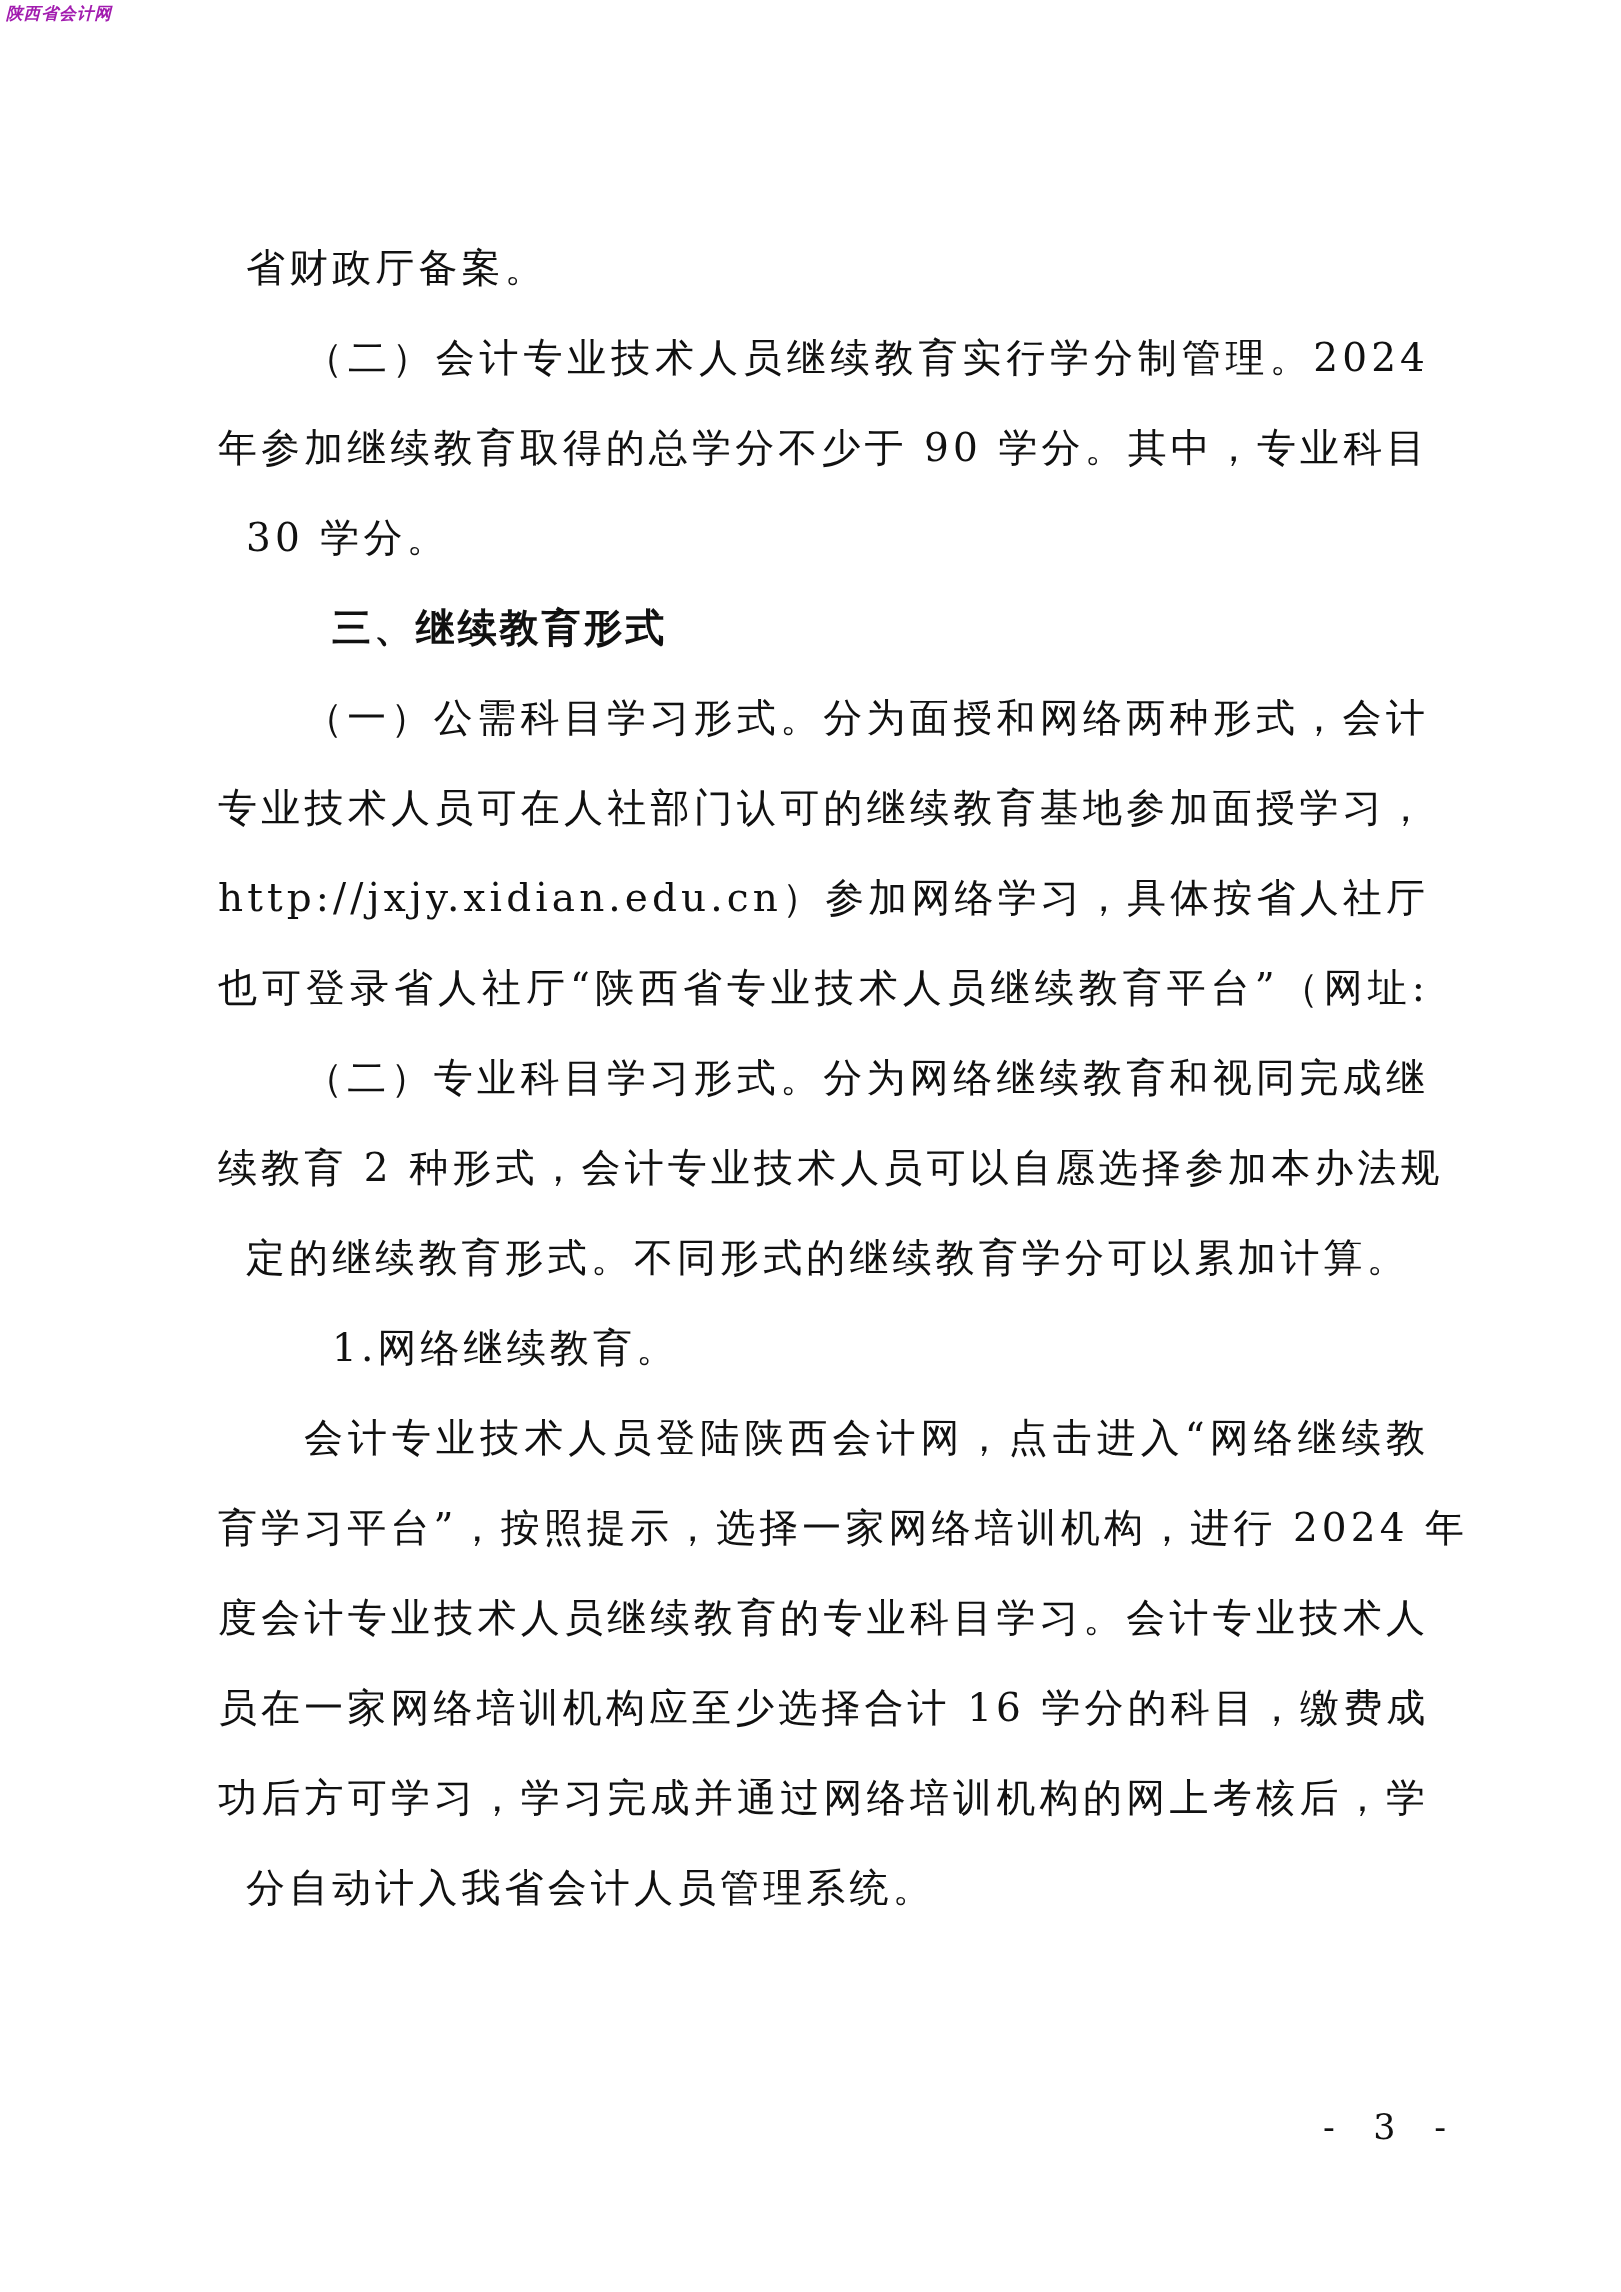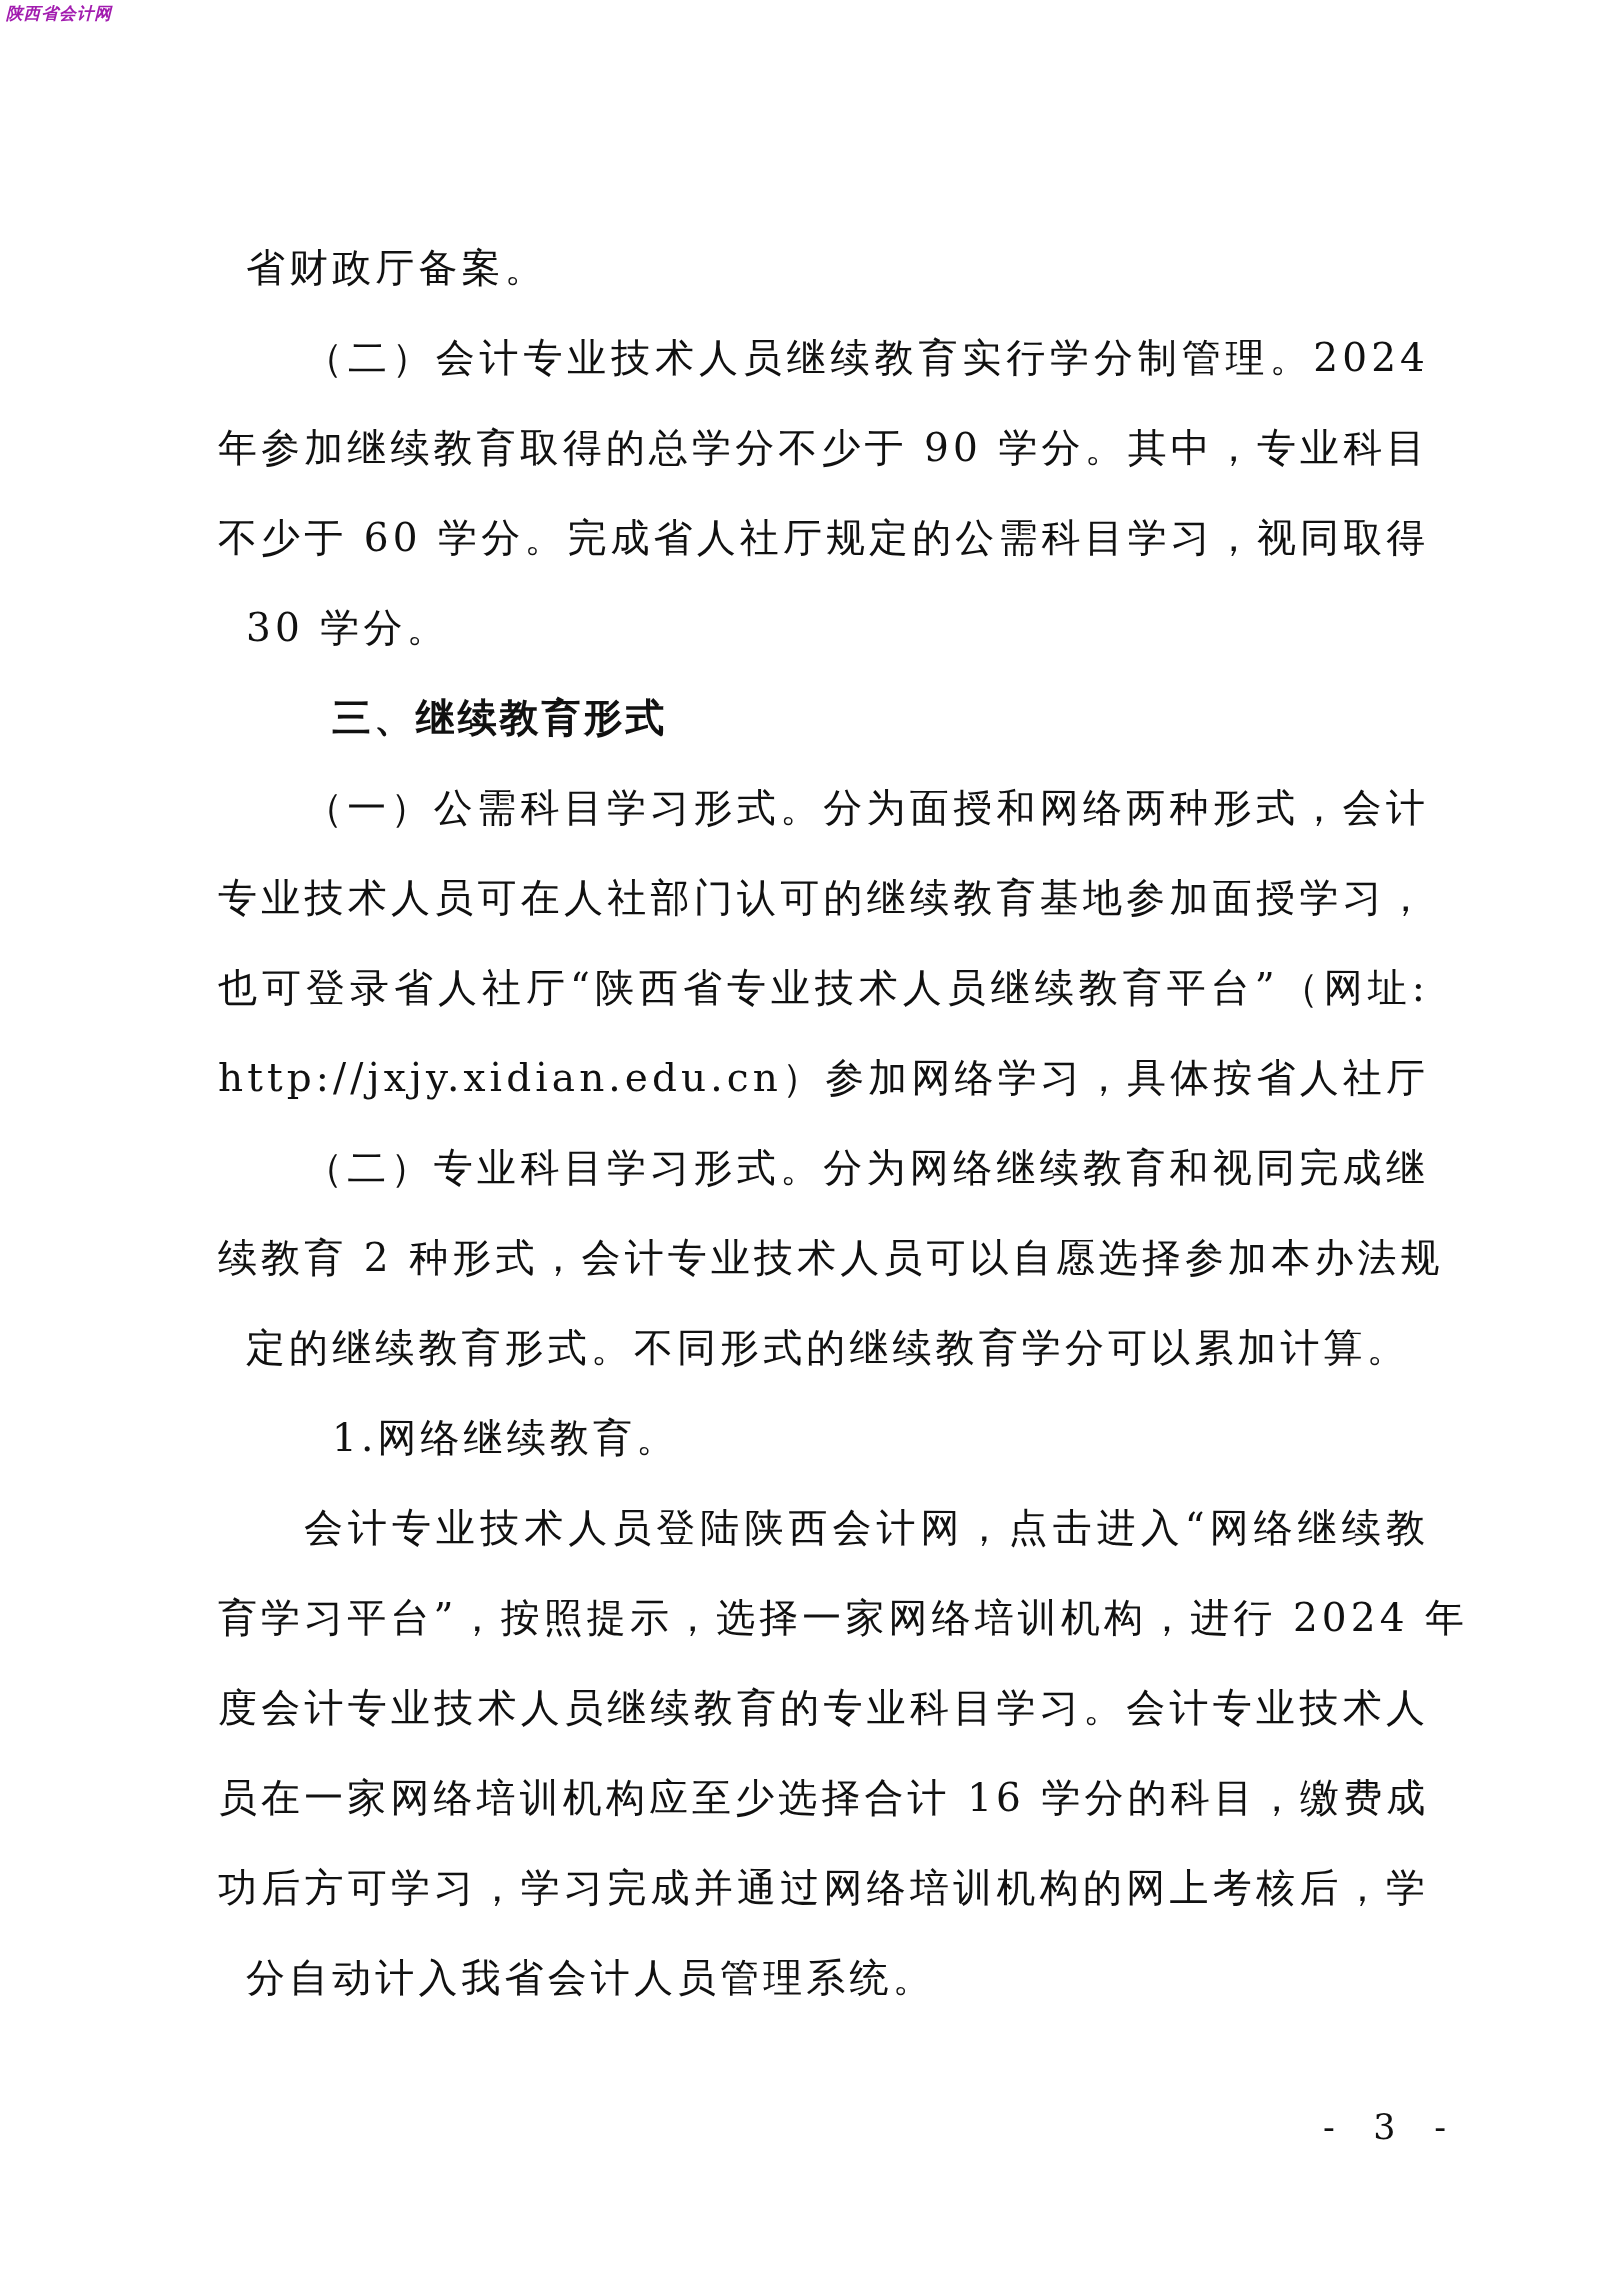--- a/index.html
+++ b/index.html
@@ -64,27 +64,26 @@
   </style>
 </head>
 <body>
 
 <div class="watermark">陕西省会计网</div>
 
 <div class="page">
   <div class="line last">省财政厅备案。</div>
   <div class="line indent">（二）会计专业技术人员继续教育实行学分制管理。2024</div>
   <div class="line">年参加继续教育取得的总学分不少于 90 学分。其中，专业科目</div>
-  <div class="line">不少于 60 学分。完成省人社厅规定的公需科目学习，视同取得</div>
   <div class="line last">30 学分。</div>
   <div class="line indent last heading">三、继续教育形式</div>
   <div class="line indent">（一）公需科目学习形式。分为面授和网络两种形式，会计</div>
   <div class="line">专业技术人员可在人社部门认可的继续教育基地参加面授学习，</div>
+  <div class="line">http://jxjy.xidian.edu.cn）参加网络学习，具体按省人社厅</div>
   <div class="line">也可登录省人社厅“陕西省专业技术人员继续教育平台”（网址:</div>
-  <div class="line">http://jxjy.xidian.edu.cn）参加网络学习，具体按省人社厅</div>
   <div class="line indent">（二）专业科目学习形式。分为网络继续教育和视同完成继</div>
   <div class="line">续教育 2 种形式，会计专业技术人员可以自愿选择参加本办法规</div>
   <div class="line last">定的继续教育形式。不同形式的继续教育学分可以累加计算。</div>
   <div class="line indent last">1.网络继续教育。</div>
   <div class="line indent">会计专业技术人员登陆陕西会计网，点击进入“网络继续教</div>
   <div class="line">育学习平台”，按照提示，选择一家网络培训机构，进行 2024 年</div>
   <div class="line">度会计专业技术人员继续教育的专业科目学习。会计专业技术人</div>
   <div class="line">员在一家网络培训机构应至少选择合计 16 学分的科目，缴费成</div>
   <div class="line">功后方可学习，学习完成并通过网络培训机构的网上考核后，学</div>
   <div class="line last">分自动计入我省会计人员管理系统。</div>

